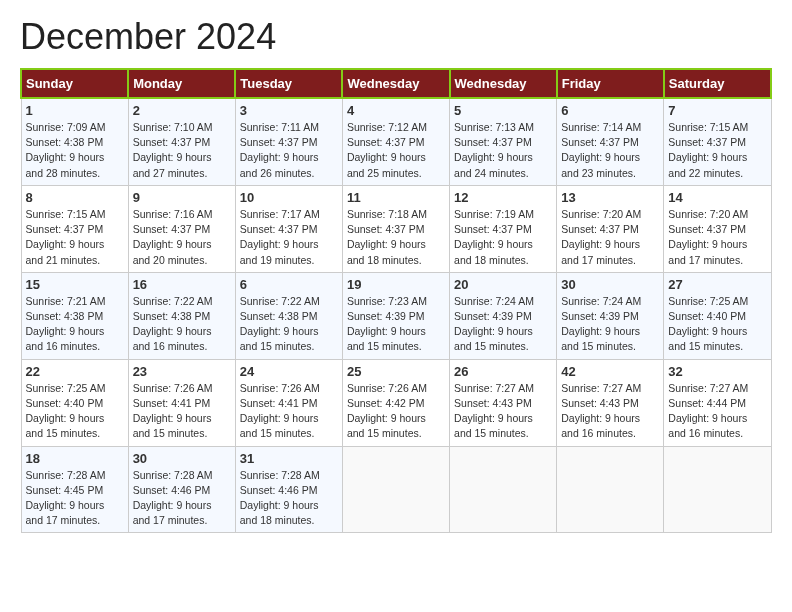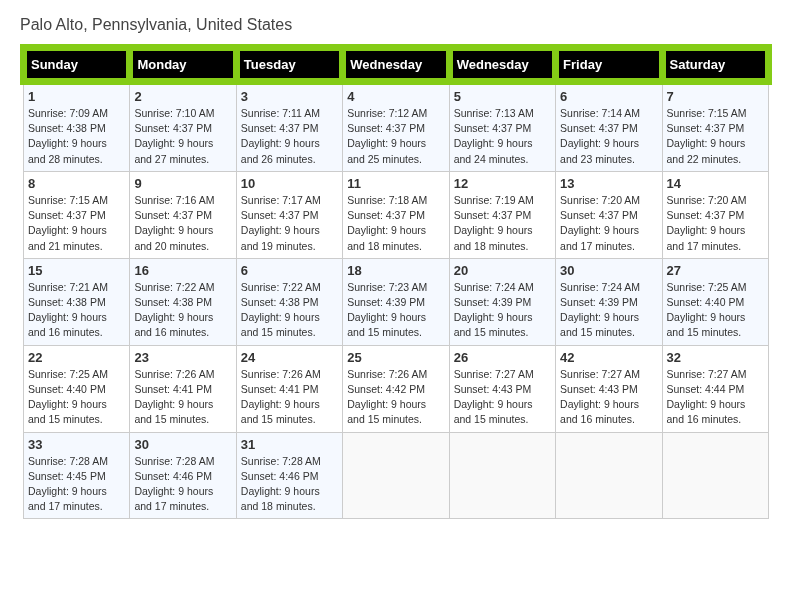--- a/index.html
+++ b/index.html
@@ -43,27 +43,27 @@
     .location {
       font-size: 16px;
       color: #444;
     }
     table {
       width: 100%;
       border-collapse: collapse;
       table-layout: fixed;
     }
     thead tr th {
-      background-color: #000000;
+      background-color: #7f1d1d;
       color: #fff;
       font-size: 13px;
       font-weight: bold;
       padding: 6px 4px;
       text-align: left;
-      border: 7px solid #84cc16;
+      border: 2px solid #84cc16;
     }
     tbody tr td {
       border: 1px solid #ccc;
       vertical-align: top;
       padding: 4px 4px;
       font-size: 10.5px;
       color: #333;
       background: #fff;
       height: 80px;
     }
@@ -84,21 +84,21 @@
     }
     td.empty {
       background: #f9f9f9 !important;
     }
   </style>
 </head>
 <body>
 
 <div class="header-area">
   <div class="title-area">
-    <div class="location">Palo Alto, Pennsylvania, United States</div>
+    <div class="month-title">December 2024</div>
   </div>
 </div>
 
 <table>
   <thead>
     <tr>
     <th>Sunday</th>
         <th>Monday</th>
         <th>Tuesday</th>
         <th>Wednesday</th>
@@ -175,21 +175,21 @@
         </td>
         <td>
           <span class="day-num">16</span>
 <div class="day-detail">Sunrise: 7:22 AM<br>Sunset: 4:38 PM<br>Daylight: 9 hours and 16 minutes.</div>
         </td>
         <td>
           <span class="day-num">6</span>
 <div class="day-detail">Sunrise: 7:22 AM<br>Sunset: 4:38 PM<br>Daylight: 9 hours and 15 minutes.</div>
         </td>
         <td>
-          <span class="day-num">18</span>
+          <span class="day-num">19</span>
 <div class="day-detail">Sunrise: 7:23 AM<br>Sunset: 4:39 PM<br>Daylight: 9 hours and 15 minutes.</div>
         </td>
         <td>
           <span class="day-num">20</span>
 <div class="day-detail">Sunrise: 7:24 AM<br>Sunset: 4:39 PM<br>Daylight: 9 hours and 15 minutes.</div>
         </td>
         <td>
           <span class="day-num">30</span>
 <div class="day-detail">Sunrise: 7:24 AM<br>Sunset: 4:39 PM<br>Daylight: 9 hours and 15 minutes.</div>
         </td>
@@ -223,21 +223,21 @@
           <span class="day-num">42</span>
 <div class="day-detail">Sunrise: 7:27 AM<br>Sunset: 4:43 PM<br>Daylight: 9 hours and 16 minutes.</div>
         </td>
         <td>
           <span class="day-num">32</span>
 <div class="day-detail">Sunrise: 7:27 AM<br>Sunset: 4:44 PM<br>Daylight: 9 hours and 16 minutes.</div>
         </td>
       </tr>
       <tr>
         <td>
-          <span class="day-num">33</span>
+          <span class="day-num">18</span>
 <div class="day-detail">Sunrise: 7:28 AM<br>Sunset: 4:45 PM<br>Daylight: 9 hours and 17 minutes.</div>
         </td>
         <td>
           <span class="day-num">30</span>
 <div class="day-detail">Sunrise: 7:28 AM<br>Sunset: 4:46 PM<br>Daylight: 9 hours and 17 minutes.</div>
         </td>
         <td>
           <span class="day-num">31</span>
 <div class="day-detail">Sunrise: 7:28 AM<br>Sunset: 4:46 PM<br>Daylight: 9 hours and 18 minutes.</div>
         </td>

